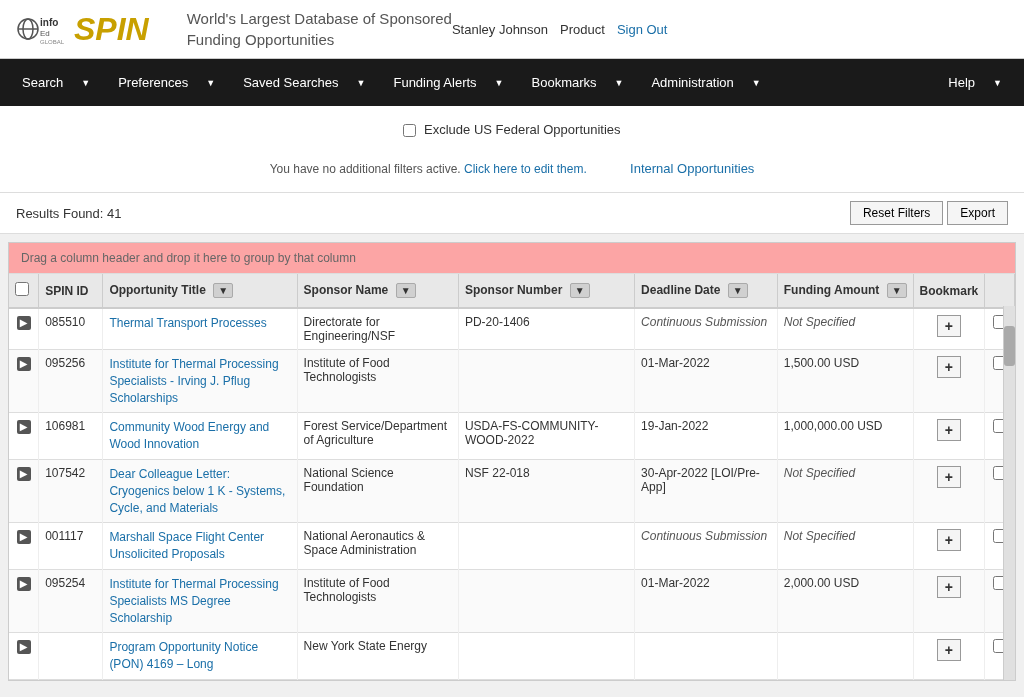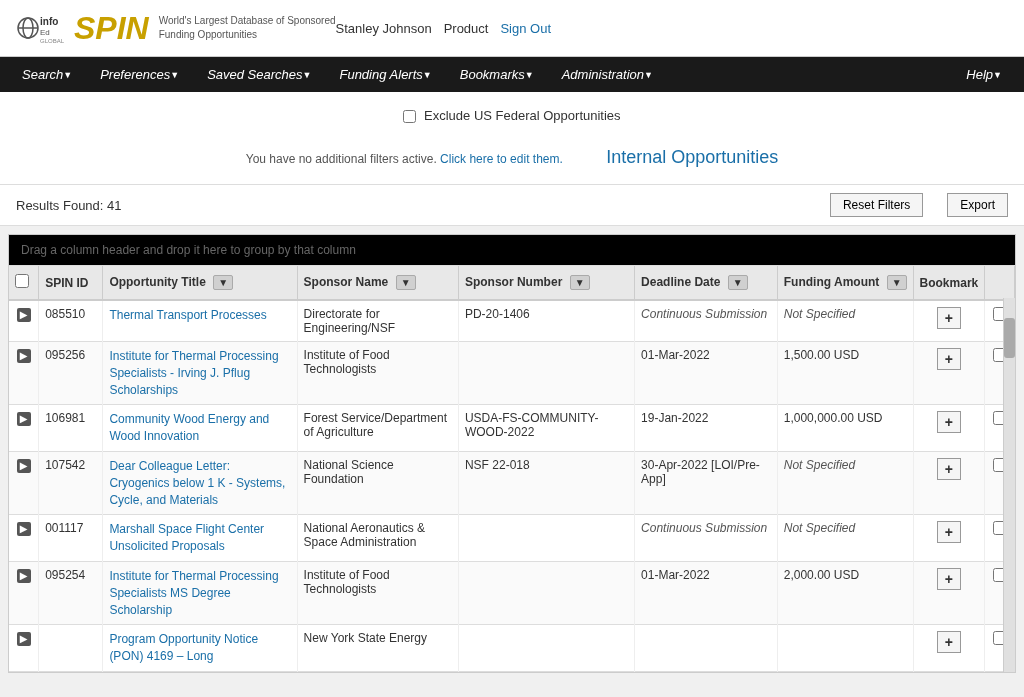--- a/index.html
+++ b/index.html
@@ -9,45 +9,44 @@
     .top-header {
       background: #fff;
       border-bottom: 1px solid #ccc;
       padding: 8px 16px;
       display: flex;
       align-items: center;
       justify-content: flex-start;
     }
     .logo-area { display: flex; align-items: center; gap: 10px; }
     .logo-spin { font-size: 32px; font-weight: bold; color: #c8a000; font-style: italic; }
-    .logo-tagline { font-size: 10px; color: #555; line-height: 1.4; }
+    .logo-tagline { font-size: 15px; color: #555; line-height: 1.4; margin-left: 28px; }
     .header-right { display: flex; align-items: center; gap: 12px; font-size: 13px; }
     .header-right .user-name { color: #333; }
     .header-right .product-link { color: #333; cursor: pointer; }
     .header-right .signout-link { color: #1a6fa8; cursor: pointer; text-decoration: none; }
 
     
     .nav-bar {
       background: #1a1a1a;
       padding: 0 8px;
       display: flex;
       align-items: center;
       justify-content: space-between;
     }
     .nav-left { display: flex; }
     .nav-item {
       color: #fff;
-      padding: 10px 14px;
+      padding: 16px 14px;
       cursor: pointer;
       font-size: 13px;
       display: flex;
       align-items: center;
-      gap: 0;
+      gap: 18px;
       white-space: nowrap;
-      font-style: italic;
     }
     .nav-item .arrow { font-size: 9px; }
     .nav-right .nav-item { }
 
     
     .search-area {
       background: #fff;
       padding: 16px;
       border-bottom: 1px solid #ddd;
       text-align: center;
@@ -79,46 +78,46 @@
       border: 2px solid #333;
       font-weight: bold;
       padding: 5px 14px;
     }
     .btn-save { background: #f5f5f5; }
     .filter-row { font-size: 13px; color: #333; margin-bottom: 24px; }
     .filter-row label { cursor: pointer; }
     .filter-row input[type=checkbox] { margin-right: 4px; vertical-align: middle; }
     .filter-info { font-size: 12px; color: #555; }
     .filter-info a { color: #1a6fa8; text-decoration: none; cursor: pointer; }
-    .internal-opp { color: #1a6fa8; cursor: pointer; font-size: 18px; margin-left: 40px; }
+    .internal-opp { color: #1a6fa8; cursor: pointer; font-size: 13px; margin-left: 40px; }
 
     
     .results-bar {
       background: #fff;
       padding: 8px 16px;
       display: flex;
       justify-content: space-between;
       align-items: center;
       border-bottom: 1px solid #ddd;
     }
     .results-count { font-size: 13px; color: #333; }
-    .results-actions { display: flex; gap: 24px; }
+    .results-actions { display: flex; gap: 4px; }
     .results-actions .btn { font-size: 12px; padding: 4px 12px; }
 
     
     .main-content {
       background: #fff;
       margin: 8px;
       border: 1px solid #ccc;
     }
     .drag-hint {
       padding: 8px 12px;
       font-size: 12px;
       color: #666;
-      background: #000000;
+      background: #fca5a5;
       border-bottom: 1px solid #ddd;
     }
 
     
     .data-table {
       width: 100%;
       border-collapse: collapse;
       font-size: 12px;
     }
     .data-table thead tr {

